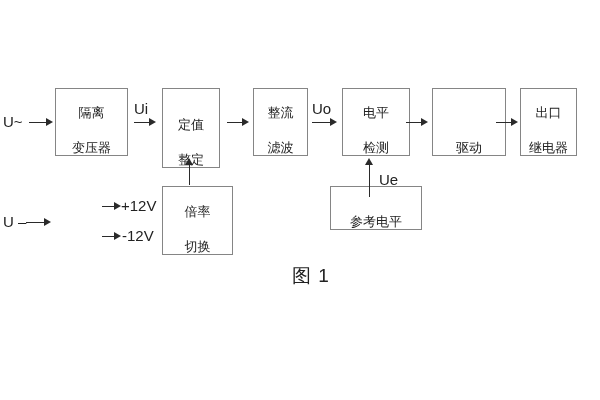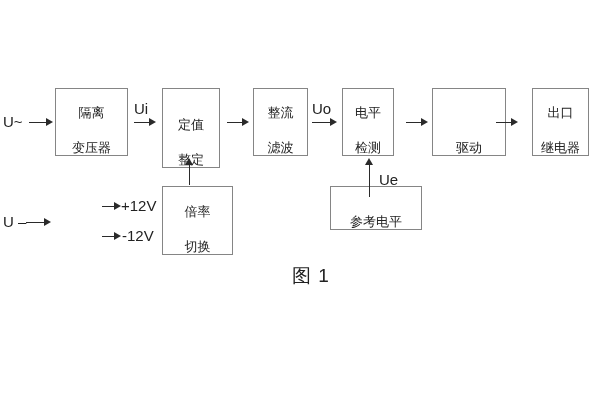--- a/index.html
+++ b/index.html
@@ -85,40 +85,40 @@
     <span class="bl">整流</span>
     <span class="bl">滤波</span>
   </div>
 
   <span class="lbl" style="left:312px;top:101px">Uo</span>
   <div class="harrow" style="left:312px;top:118px;width:25px">
     <span class="hshaft"></span>
     <span class="hhead"></span>
   </div>
 
-  <div class="box" style="left:342px;top:88px;width:52px;height:68px">
+  <div class="box" style="left:342px;top:88px;width:68px;height:68px">
     <span class="bl">电平</span>
     <span class="bl">检测</span>
   </div>
 
   <div class="harrow" style="left:406px;top:118px;width:22px">
     <span class="hshaft"></span>
     <span class="hhead"></span>
   </div>
 
   <div class="box" style="left:432px;top:88px;width:74px;height:68px">
     <span class="bl">驱动</span>
   </div>
 
   <div class="harrow" style="left:496px;top:118px;width:22px">
     <span class="hshaft"></span>
     <span class="hhead"></span>
   </div>
 
-  <div class="box" style="left:532px;top:88px;width:57px;height:68px">
+  <div class="box" style="left:520px;top:88px;width:57px;height:68px">
     <span class="bl">出口</span>
     <span class="bl">继电器</span>
   </div>
 
   <span class="lbl" style="left:3px;top:214px">U –</span>
   <div class="harrow" style="left:26px;top:218px;width:25px">
     <span class="hshaft"></span>
     <span class="hhead"></span>
   </div>
 

